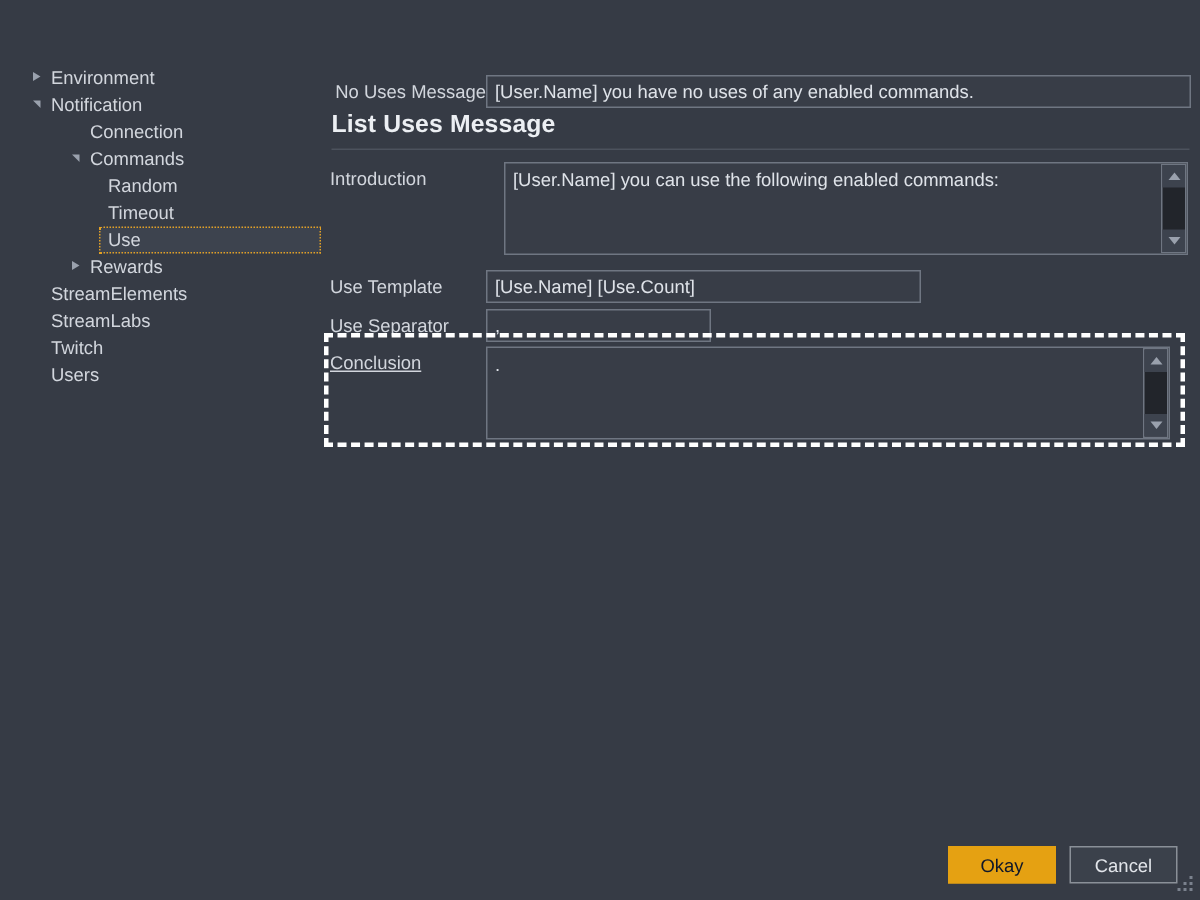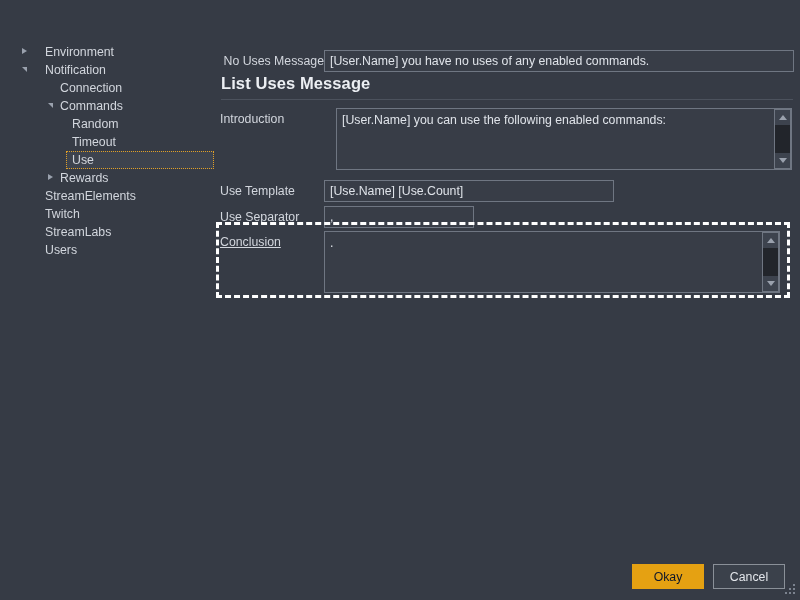--- a/index.html
+++ b/index.html
@@ -73,21 +73,21 @@
     height: 18px;
     display: flex;
     align-items: center;
     color: #d2d6dd;
     font-size: 12.3px;
     white-space: nowrap;
     box-sizing: border-box;
     cursor: default;
   }
   .tree-item .lbl { line-height: 1; }
-  .tree-item.depth0 { padding-left: 45px; text-align: center; }
+  .tree-item.depth0 { padding-left: 34px; text-align: center; }
   .tree-item.depth1 { padding-left: 60px; }
   .tree-item.depth2 { padding-left: 72px; }
   .tree-item .arrow {
     position: absolute;
     width: 9px;
     height: 9px;
     left: 22px;
     top: 5px;
   }
   .tree-item.depth1 .arrow { left: 48px; }
@@ -275,24 +275,24 @@
       <span class="lbl">Use</span>
     </div>
     <div class="tree-item depth1">
       <span class="arrow collapsed"></span>
       <span class="lbl">Rewards</span>
     </div>
     <div class="tree-item depth0">
       <span class="lbl">StreamElements</span>
     </div>
     <div class="tree-item depth0">
+      <span class="lbl">StreamLabs</span>
+    </div>
+    <div class="tree-item depth0">
       <span class="lbl">Twitch</span>
-    </div>
-    <div class="tree-item depth0">
-      <span class="lbl">StreamLabs</span>
     </div>
     <div class="tree-item depth0">
       <span class="lbl">Users</span>
     </div>
   </div>
 
   <div class="content">
 
     <div class="row" style="left:6px; top:18px;">
       <div class="field-label" style="width:104px; padding-top:5px;text-align:right;">No Uses Message</div>

